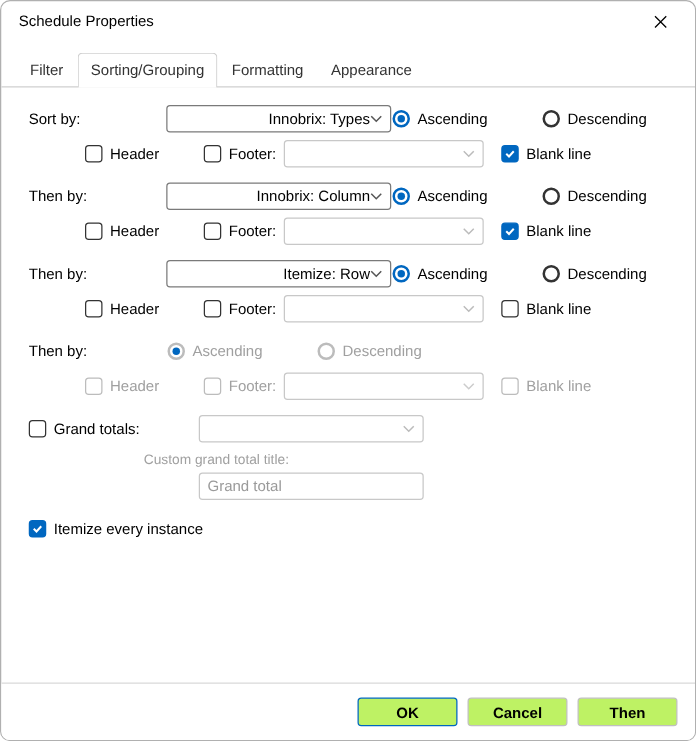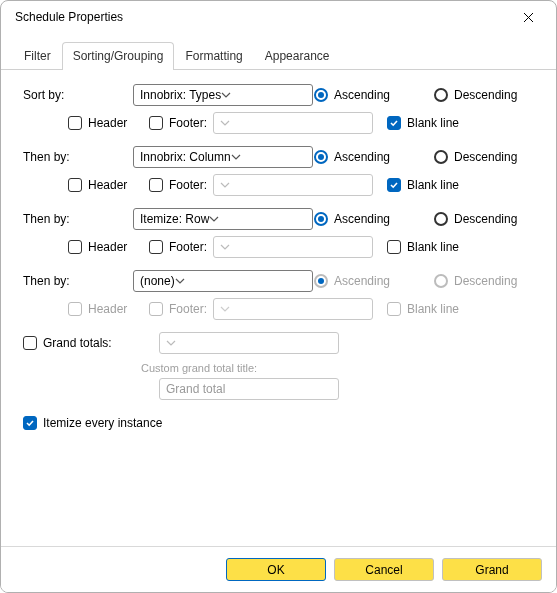--- a/index.html
+++ b/index.html
@@ -14,24 +14,24 @@
   .tab.active { border-color: #d0d0d0; background: #fff; }
   .tab.active::after { content:""; position:absolute; left:0; right:0; bottom:-1px; height:1px; background:#fff; }
 
   .content { padding: 14px 22px 10px 22px; }
 
   .row { display: flex; align-items: center; min-height: 22px; margin-bottom: 6px; }
   .row.sub { margin-bottom: 12px; }
   .lbl { width: 110px; color: #000; }
   .indent-cb { margin-left: 34px; display: flex; align-items: center; gap: 6px; width: 92px; padding-left: 11px; }
   .indent-cb.disabled { color:#a0a0a0; }
-  .footer-cb { display: flex; align-items: center; gap: 6px; width: 60px; }
+  .footer-cb { display: flex; align-items: center; gap: 6px; width: 60px; margin-left: 14px; }
   .footer-cb.disabled { color:#a0a0a0; }
 
-  .select { width: 180px; height: 22px; border: 1px solid #7a7a7a; border-radius: 3px; background: #fff; display: flex; align-items: center; padding: 0 6px; justify-content: flex-start; color: #000; }
+  .select { width: 180px; height: 22px; border: 1px solid #7a7a7a; border-radius: 3px; background: #fff; display: flex; align-items: center; padding: 0 6px; justify-content: flex-end; color: #000; }
   .select.disabled { color: #9a9a9a; border-color: #c8c8c8; background:#fff; }
   .select.small { width: 180px; }
   .select.footer { width: 160px; margin-left: 4px; }
   .chev { width: 10px; height: 10px; }
 
   .radio-group { display: flex; align-items: center; gap: 6px; margin-left: 1px; width: 100px; color:#000; }
   .radio-group.desc { margin-left: 20px; width: auto; }
   .radio-group.disabled { color:#a0a0a0; }
 
   .radio-o { width: 14px; height: 14px; border-radius: 50%; display: inline-flex; align-items: center; justify-content: center; }
@@ -42,27 +42,27 @@
 
   .cb { width:14px; height:14px; border:1px solid #333; border-radius:3px; display:inline-flex; align-items:center; justify-content:center; background:#fff; }
   .cb.disabled { border-color:#bcbcbc; }
   .cb.checked { background:#0067c0; border-color:#0067c0; }
   .cb.checked svg { stroke:#fff; }
 
   .blank-group { display:flex; align-items:flex-end; gap:6px; margin-left: 14px; color:#000; }
   .blank-group.disabled { color:#a0a0a0; }
 
   .grand-lbl { width:126px; }
-  .custom-lbl { color:#a0a0a0; margin-left: 118px; font-size:11px; margin-top:8px; margin-bottom:4px; }
+  .custom-lbl { color:#a0a0a0; margin-left: 92px; font-size:11px; margin-top:8px; margin-bottom:4px; }
   .grand-input { width:180px; height:22px; border:1px solid #c8c8c8; border-radius:3px; background:#fff; color:#9a9a9a; display:flex; align-items:center; padding:0 6px; margin-left:136px; }
 
   .itemize { display:flex; align-items:center; gap:6px; margin-top:16px; }
 
   .btnbar { position:absolute; left:0; right:0; bottom:0; height:46px; border-top:1px solid #d9d9d9; display:flex; align-items:center; justify-content:flex-end; gap:8px; padding:0 14px; background:#fff; }
-  .btn { width:100px; height:23px; border:1px solid #c0c0c0; border-radius:3px; background:#fde047; display:flex; align-items:center; justify-content:center; color:#000; }
+  .btn { width:80px; height:23px; border:1px solid #c0c0c0; border-radius:3px; background:#bef264; display:flex; align-items:center; justify-content:center; color:#000;font-weight:bold; }
   .btn.primary { border-color:#0067c0; }
 </style>
 </head>
 <body>
 
 <div class="titlebar">
   <span class="title">Schedule Properties</span>
   <div class="close-btn">
     <svg width="11" height="11" viewBox="0 0 11 11">
         <path d="M1 1 L10 10 M10 1 L1 10" stroke="#000" stroke-width="1"></path>
@@ -196,26 +196,20 @@
         </svg>
     </div>
     <div class="blank-group">
       <span class="cb"></span>
       <span>Blank line</span>
     </div>
   </div>
 
   <div class="row">
     <span class="lbl">Then by:</span>
-    <div class="select">
-      <span>(none)</span>
-      <svg class="chev" viewBox="0 0 10 10">
-          <path d="M1 3 L5 7 L9 3" fill="none" stroke="#555" stroke-width="1.2"></path>
-        </svg>
-    </div>
     <div class="radio-group disabled">
       <span class="radio-o checked disabled" style="border-color:#bcbcbc"></span>
       <span>Ascending</span>
     </div>
     <div class="radio-group desc disabled">
       <span class="radio-o unchecked disabled"></span>
       <span>Descending</span>
     </div>
   </div>
   <div class="row sub">
@@ -263,14 +257,14 @@
         </svg>
       </span>
     <span>Itemize every instance</span>
   </div>
 
 </div>
 
 <div class="btnbar">
   <div class="btn primary">OK</div>
   <div class="btn">Cancel</div>
-  <div class="btn">Grand</div>
+  <div class="btn">Then</div>
 </div>
 
 </body></html>

